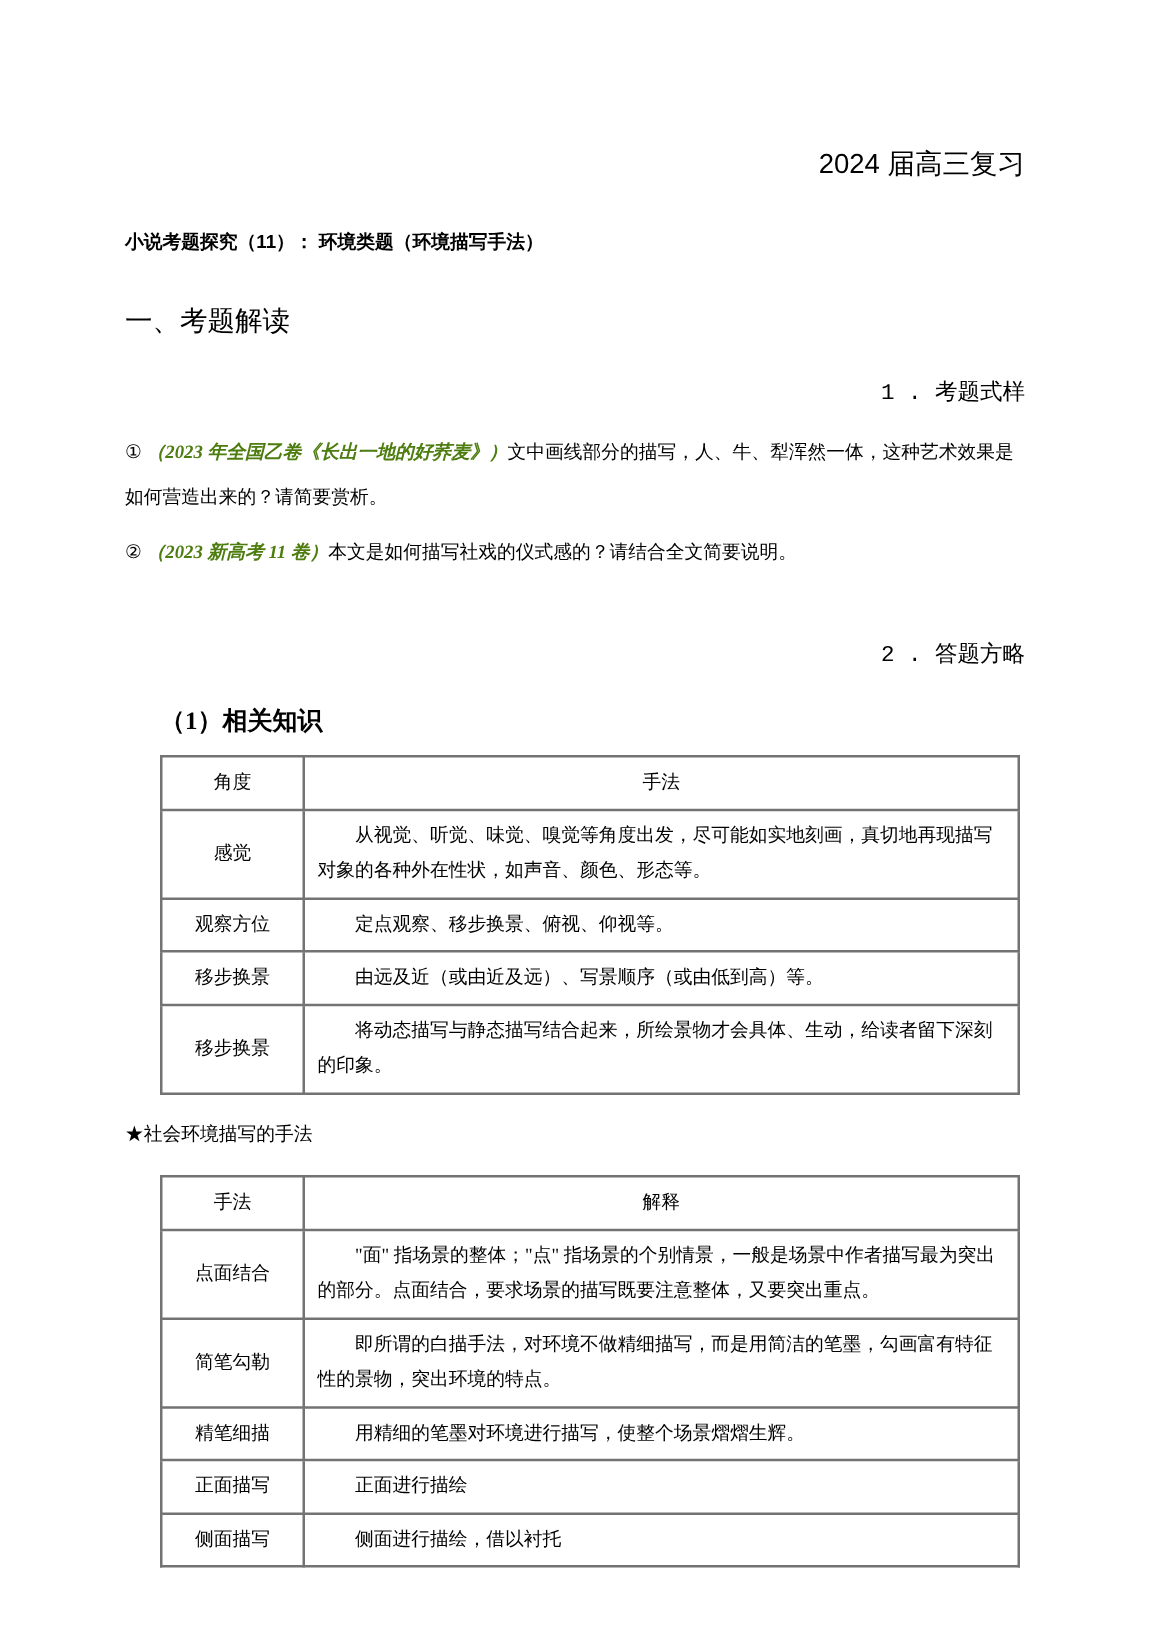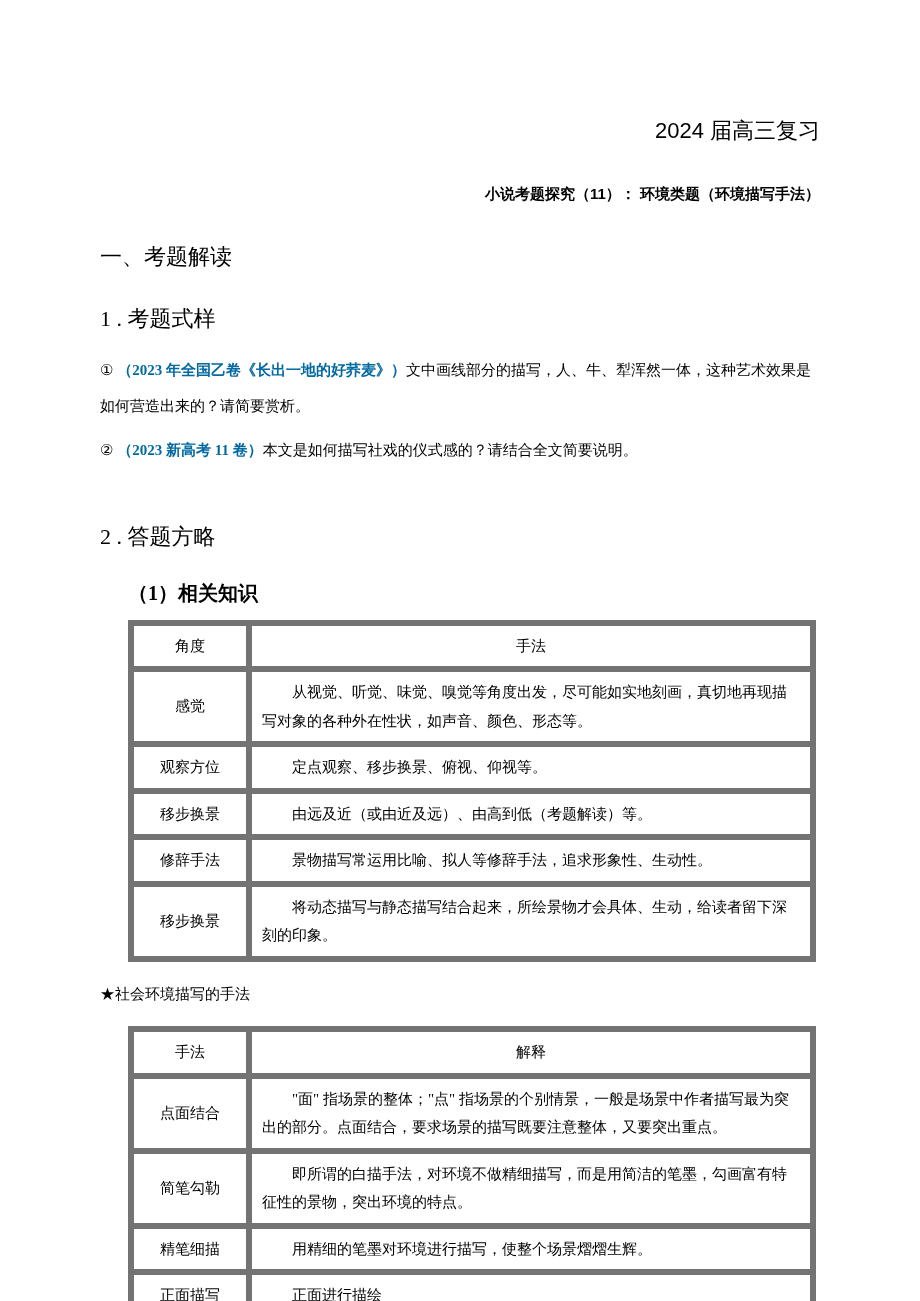--- a/index.html
+++ b/index.html
@@ -16,64 +16,65 @@
       line-height: 1.9;
     }
     .title {
       text-align: right;
       font-family: "Microsoft YaHei", "SimHei", sans-serif;
       font-size: 22px;
       font-weight: 400;
       margin-bottom: 28px;
     }
     .subtitle {
-      text-align: right;
+      text-align: left;
       font-family: "SimHei", sans-serif;
       font-weight: bold;
       font-size: 15px;
       margin-bottom: 28px;
     }
     .h1 {
       font-family: "Microsoft YaHei", "SimHei", sans-serif;
       font-size: 22px;
       font-weight: 400;
       margin: 12px 0 10px 0;
     }
     .h2 {
-      font-family: Liberation Serif, serif;
-      font-size: 22px;
+      font-family: Liberation Mono, monospace;
+      font-size: 18px;
       font-weight: 400;
       margin: 20px 0 12px 0;
+      text-align: right;
     }
     .para {
       margin: 8px 0;
       line-height: 2.4;
     }
-    .red { color: #0369a1; }
+    .red { color: #4d7c0f; font-style: italic; }
     .bold { font-weight: bold; }
     .indent-1 { padding-left: 28px; }
     .h3 {
       font-family: "SimSun", serif;
       font-size: 20px;
       font-weight: bold;
       margin: 16px 0 8px 0;
     }
     .star-heading {
       margin: 8px 0 18px 0;
       padding-left: 28px;
     }
     .star-heading.no-indent { padding-left: 0; }
     table {
       border-collapse: collapse;
       margin: 0 0 18px 28px;
       width: 688px;
       font-size: 15px;
     }
     table td, table th {
-      border: 6px solid #737373;
+      border: 2px solid #737373;
       padding: 6px 10px;
       vertical-align: middle;
       text-align: left;
     }
     table .col-label {
       width: 92px;
       text-align: center;
     }
     table .header-cell {
       text-align: center;
@@ -122,27 +123,21 @@
     </tr>
     <tr>
       <td class="col-label">观察方位</td>
       <td>
             <div class="cell-content">定点观察、移步换景、俯视、仰视等。</div>
           </td>
     </tr>
     <tr>
       <td class="col-label">移步换景</td>
       <td>
-            <div class="cell-content">由远及近（或由近及远）、由高到低（考题解读）等。</div>
-          </td>
-    </tr>
-    <tr>
-      <td class="col-label">修辞手法</td>
-      <td>
-            <div class="cell-content">景物描写常运用比喻、拟人等修辞手法，追求形象性、生动性。</div>
+            <div class="cell-content">由远及近（或由近及远）、写景顺序（或由低到高）等。</div>
           </td>
     </tr>
     <tr>
       <td class="col-label">移步换景</td>
       <td>
             <div class="cell-content">将动态描写与静态描写结合起来，所绘景物才会具体、生动，给读者留下深刻的印象。</div>
           </td>
     </tr>
   </tbody>
     </table>

